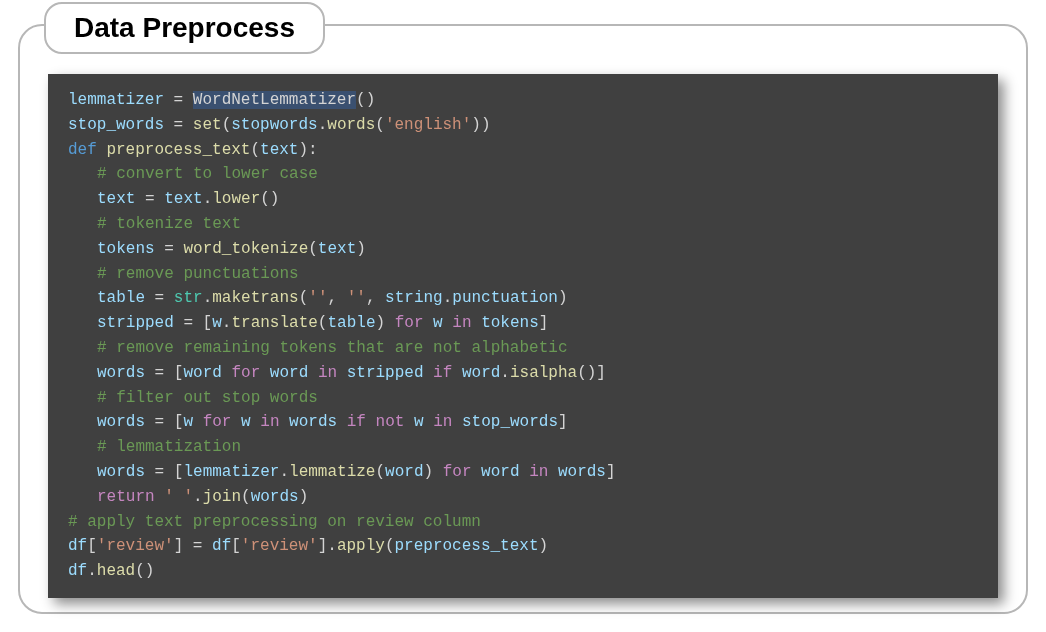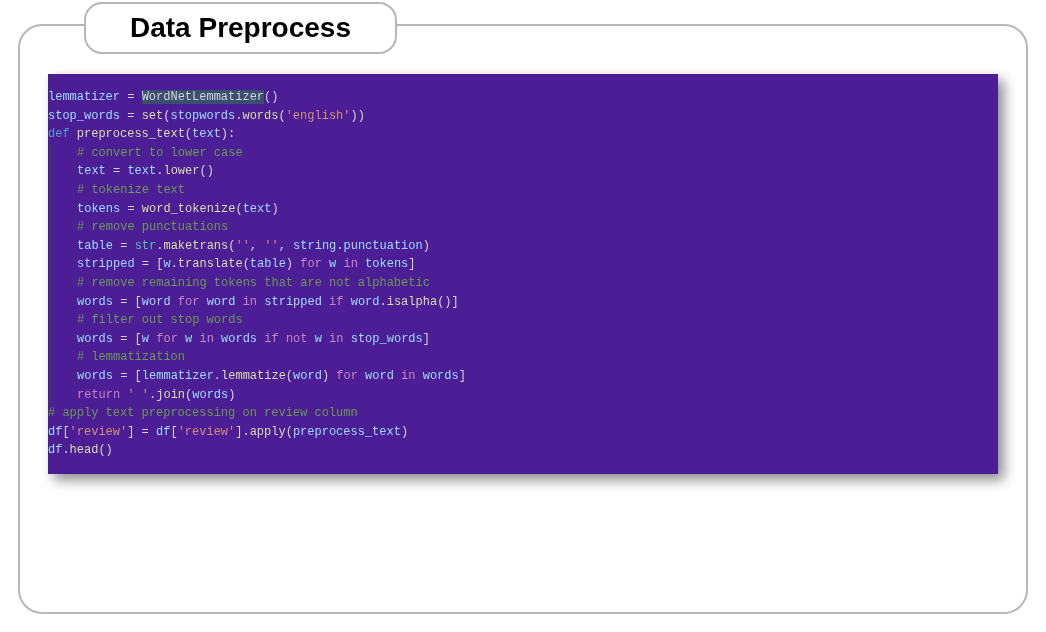--- a/index.html
+++ b/index.html
@@ -25,34 +25,33 @@
     box-sizing: border-box;
     padding: 48px 28px 20px 28px;
   }
   .title-tab {
     position: absolute;
     top: -24px;
     left: 24px;
     background: #ffffff;
     border: 2px solid #b7b7b7;
     border-radius: 18px;
-    padding: 8px 44px;
+    padding: 8px 28px;
     font-size: 28px;
     font-weight: 700;
     color: #000000;
     font-family: "Segoe UI", "Helvetica Neue", Arial, sans-serif;
-    margin-left: 40px;
   }
   .codeblock {
-    background: #4c1d95;
+    background: #404040;
     color: #d4d4d4;
     font-family: Consolas, "Courier New", monospace;
-    font-size: 12px;
+    font-size: 16px;
     line-height: 1.55;
-    padding: 14px 16px 14px 0;
+    padding: 14px 16px 14px 20px;
     box-shadow: 6px 6px 12px rgba(0,0,0,0.45);
     white-space: pre;
     box-sizing: border-box;
     width: 100%;
     overflow: hidden;
   }
   .codeblock .guide {
     border-left: 1px solid #404040;
     display: inline-block;
     margin-left: 2px;

